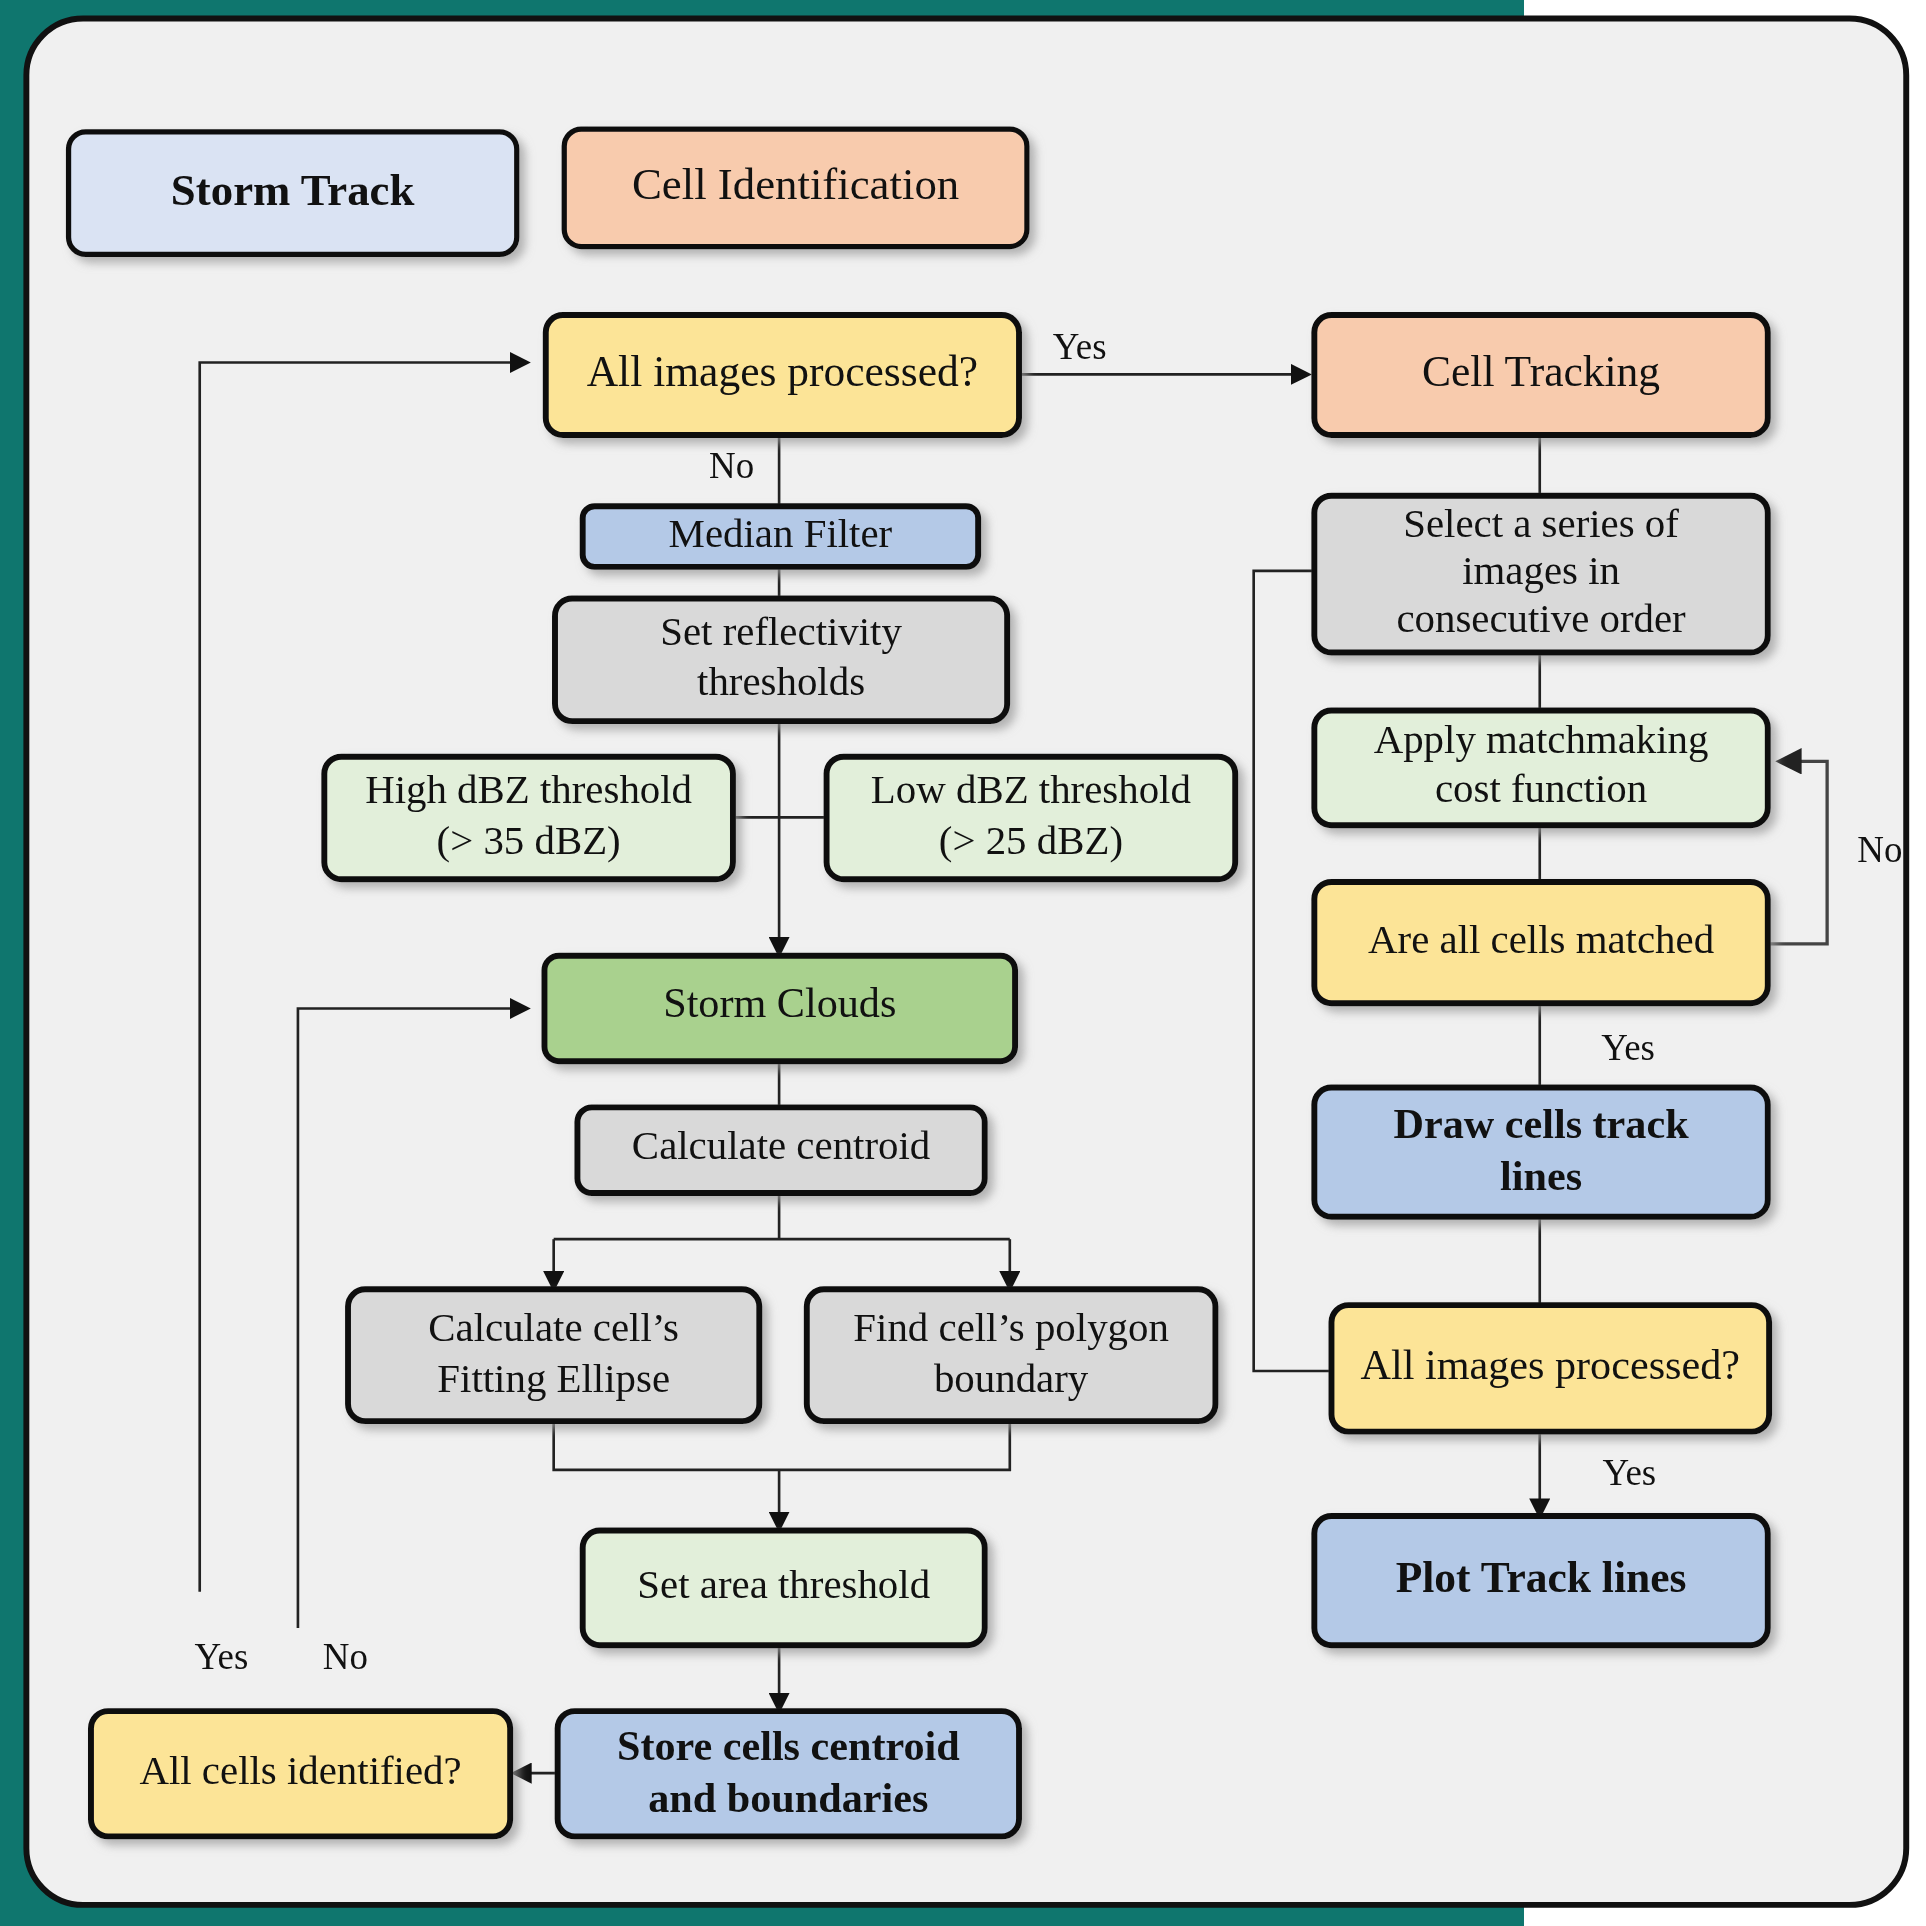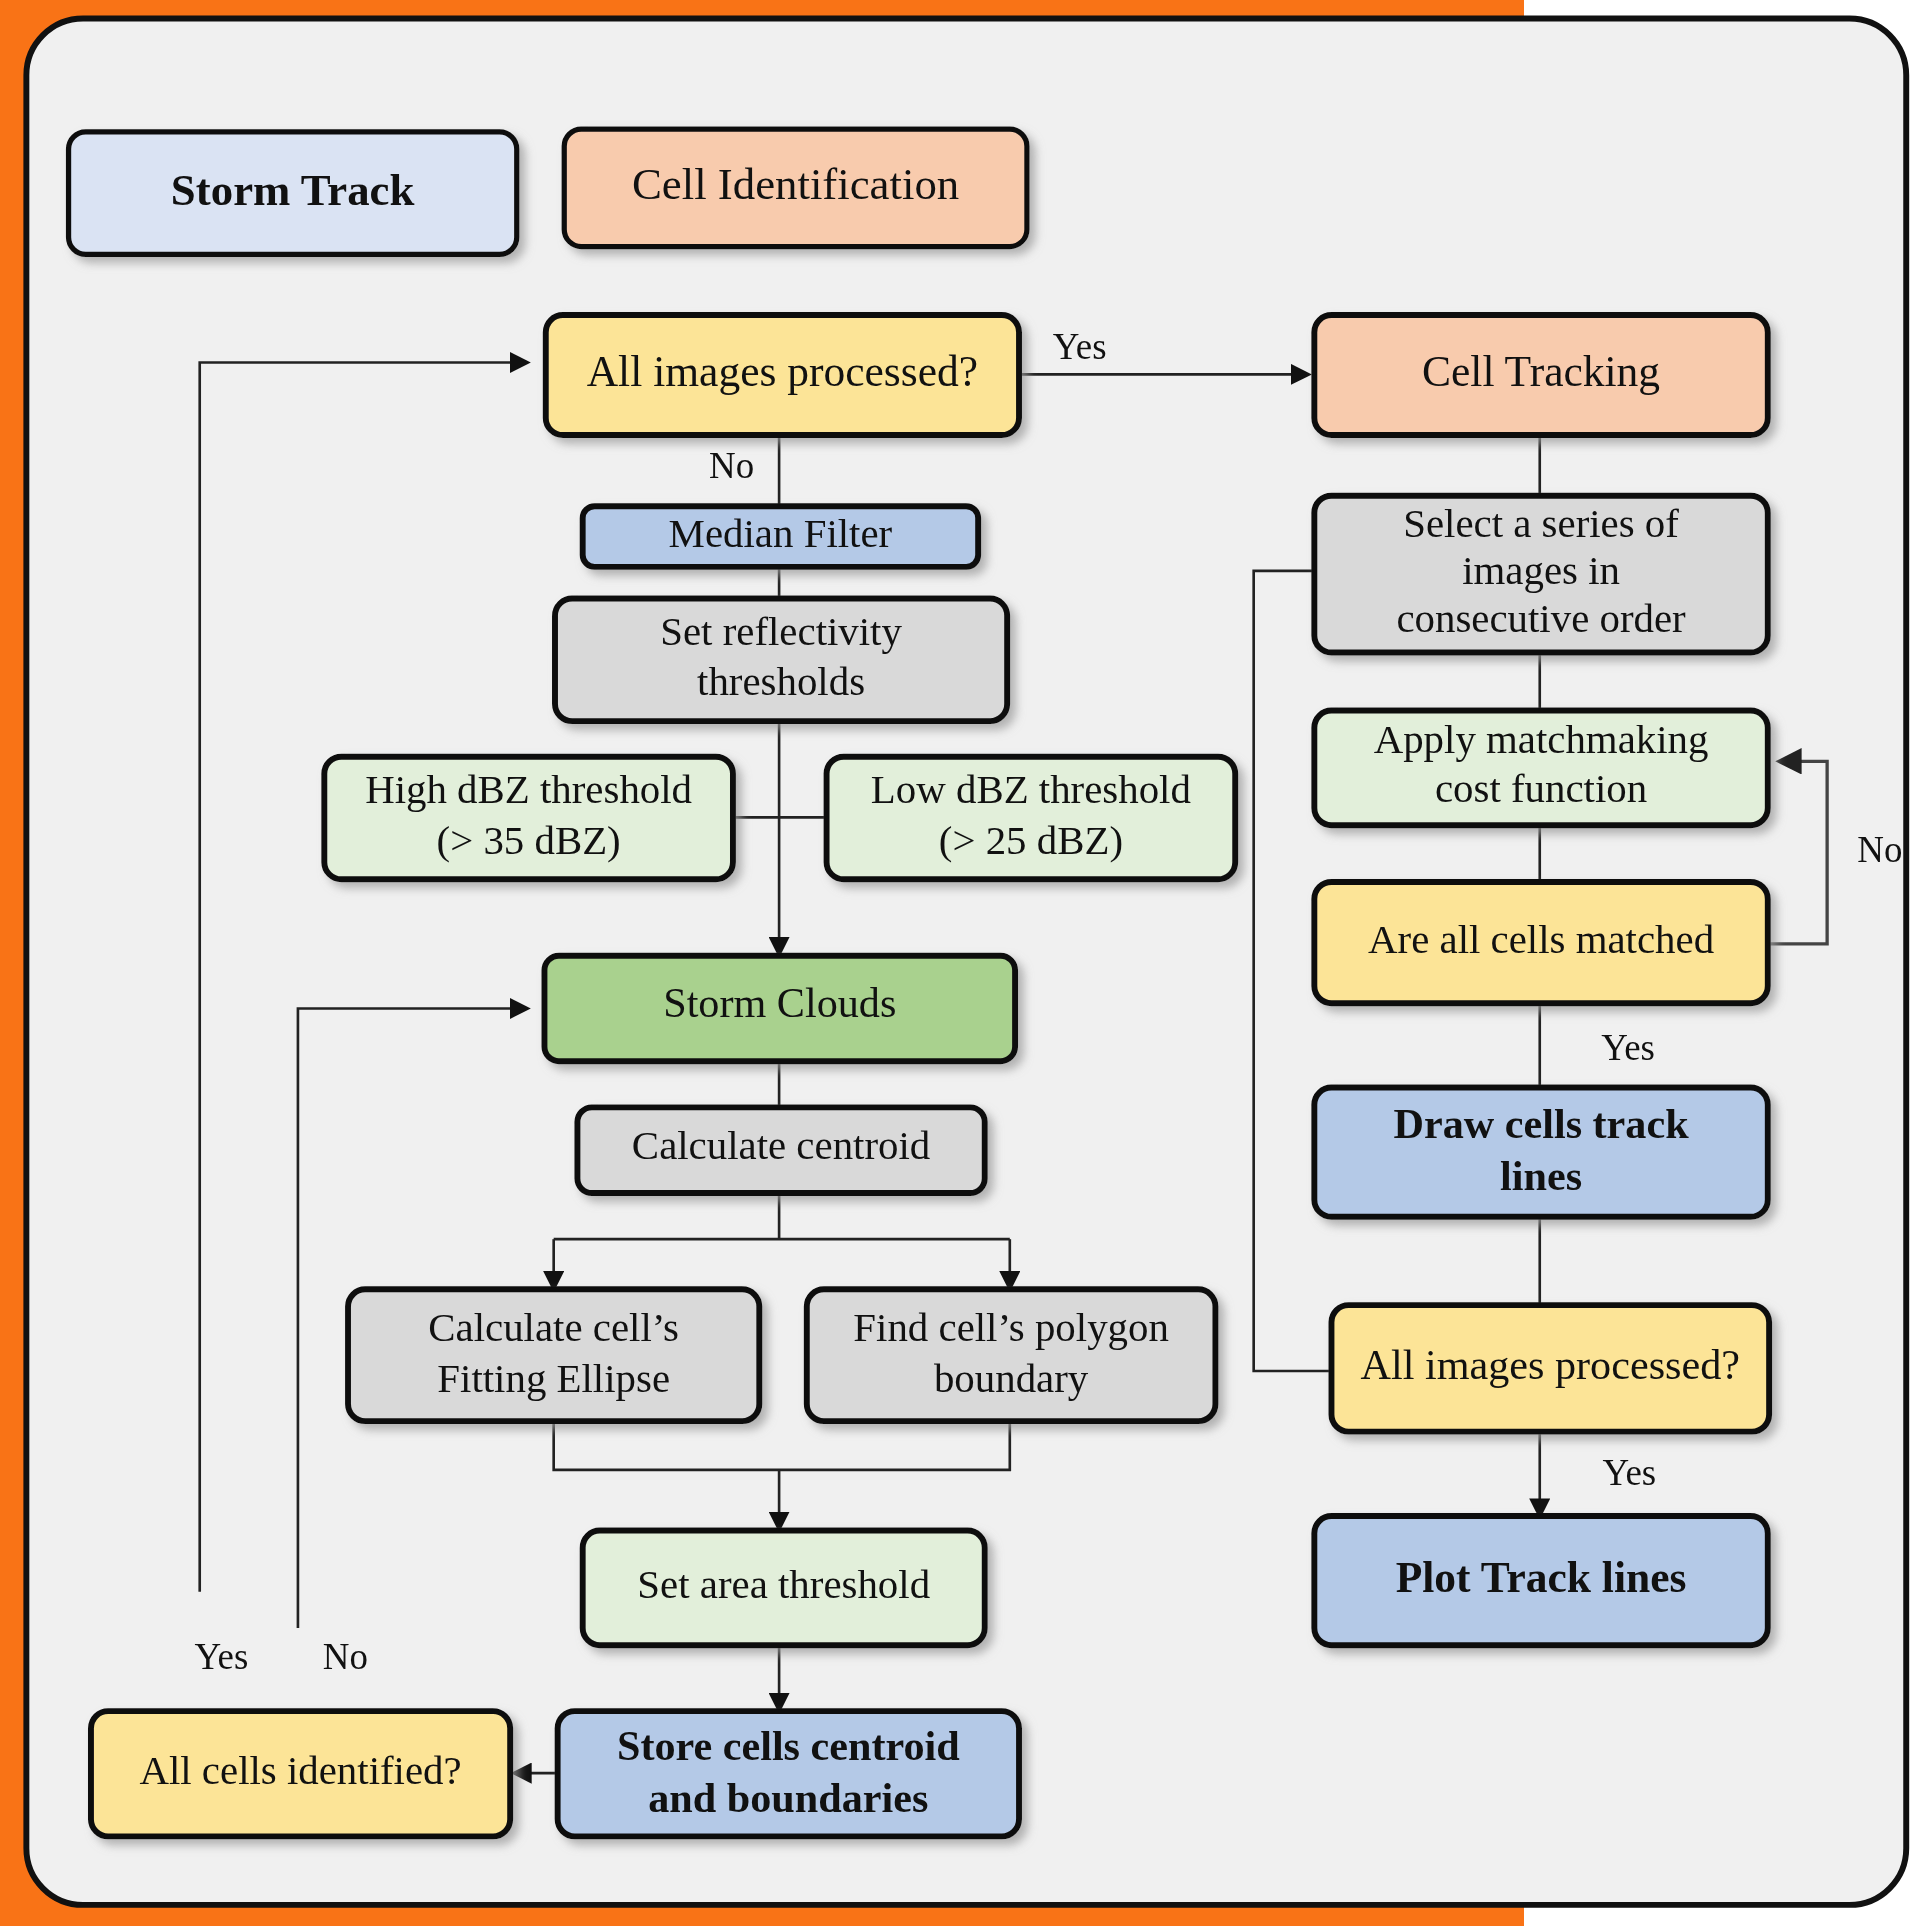--- a/index.html
+++ b/index.html
@@ -1,17 +1,17 @@
 <!DOCTYPE html>
 <html style="font-size:10.5px"><head>
 <meta charset="utf-8">
 <style>
   html,body{margin:0;padding:0;background:#ffffff;}
   body{width:1926px;height:1926px;font-family:"Liberation Serif",serif;}
-  #stage{position:relative;width:1524px;height:1926px;background:#f97316;}
+  #stage{position:relative;width:1524px;height:1926px;background:#0f766e;}
   svg{display:block;}
   .nodeLabel{font-family:"Liberation Serif",serif;fill:#111;text-anchor:middle;dominant-baseline:middle;}
   .bold{font-weight:bold;font-family:"Liberation Serif",serif;}
   .edgeLabel{font-family:"Liberation Serif",serif;fill:#111;text-anchor:middle;dominant-baseline:middle;font-size:56px;}
   .ln{stroke:#222;stroke-width:4;fill:none;}
   .ln2{stroke:#444;stroke-width:5;fill:none;}
 </style>
 </head>
 <body>
 

